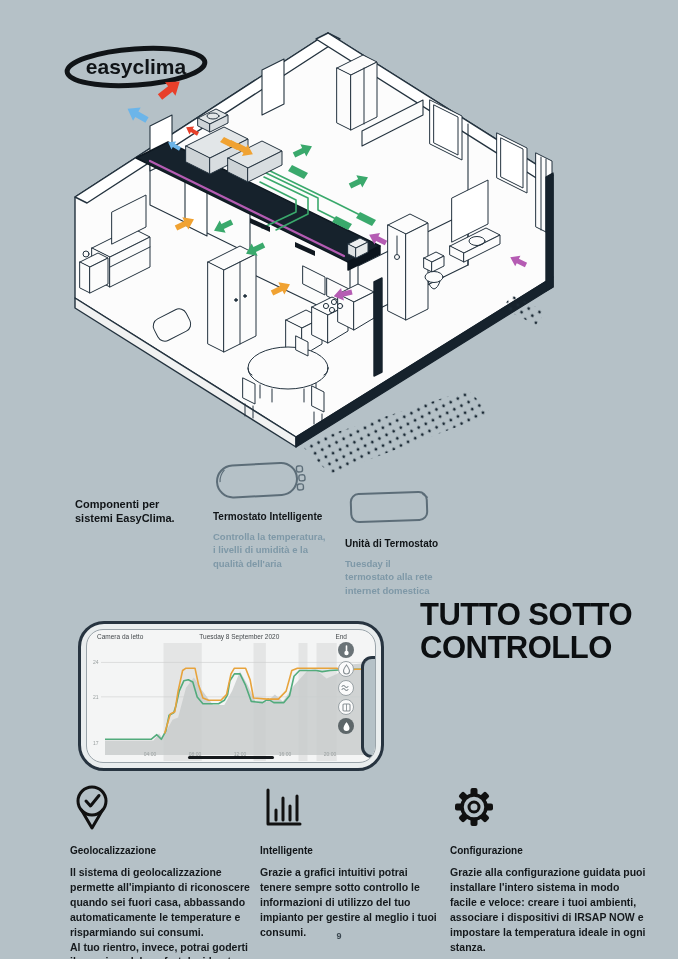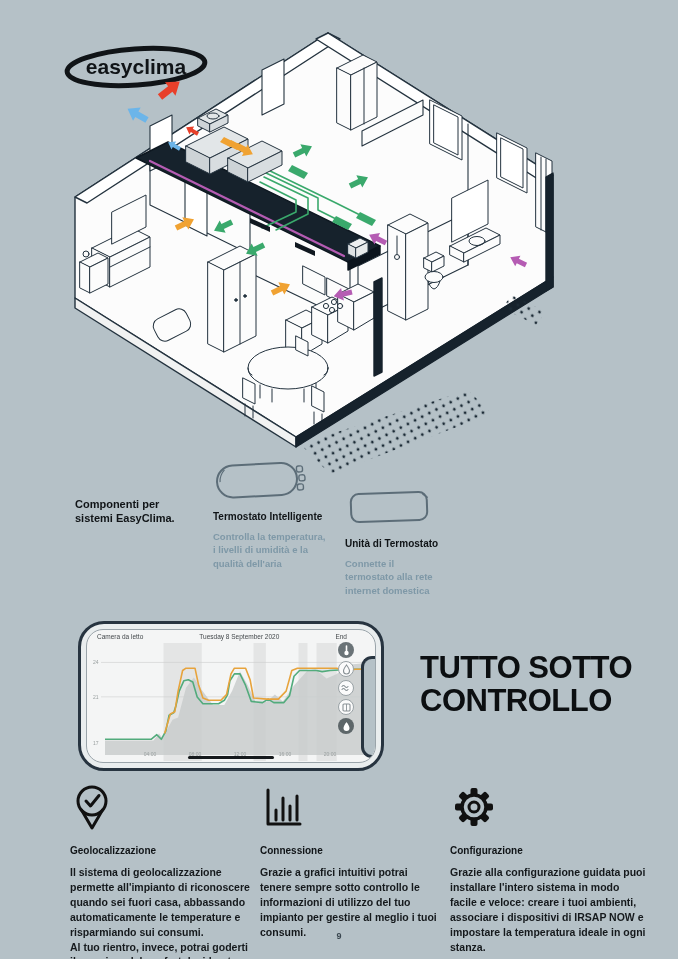--- a/index.html
+++ b/index.html
@@ -21,21 +21,21 @@
   .ph-header .mid{flex:1;text-align:center;}
   #chart-svg{position:absolute;left:2px;top:13px;z-index:1;}
   .homebar{position:absolute;left:50%;bottom:3px;width:86px;height:3.5px;background:#15191c;border-radius:2px;transform:translateX(-50%);z-index:2;}
   .notch{position:absolute;right:-5px;top:26px;height:96px;width:16px;background:#b5c1c7;border:3px solid #273440;border-right:none;border-radius:11px 0 0 11px;z-index:3;}
   .side-icons{position:absolute;right:21px;top:12px;display:flex;flex-direction:column;gap:3px;z-index:4;}
   .cbtn{width:16px;height:16px;border-radius:50%;display:flex;align-items:center;justify-content:center;box-sizing:border-box;}
   .cbtn.dark{background:#6a7377;}
   .cbtn.dark2{background:#5d6669;}
   .cbtn.lite{background:#fbfbfb;border:1px solid #9aa2a6;}
   
-  .hero{left:420px;top:652px;width:252px;font-size:31px;font-weight:900;color:#0c0f11;line-height:1.06;letter-spacing:-0.5px;white-space:pre-line;}
+  .hero{left:420px;top:599px;width:252px;font-size:31px;font-weight:900;color:#0c0f11;line-height:1.06;letter-spacing:-0.5px;white-space:pre-line;}
   
   .feature{top:782px;width:182px;}
   .f0{left:70px;} .f1{left:260px;} .f2{left:450px;width:196px;}
   .f-title{font-size:10px;font-weight:800;color:#101417;margin-top:13px;}
   .f-body{font-size:10.5px;font-weight:700;color:#15191c;line-height:1.42;margin-top:9px;white-space:pre-line;}
   .pageno{left:0;right:0;top:931px;text-align:center;font-size:9px;font-weight:700;color:#39464f;}
   svg{display:block;}
 </style>
 </head>
 <body>
@@ -279,21 +279,21 @@
   <div class="abs comp" style="left:345px;top:485px;">
     <div class="dev">
       <svg width="90" height="44" viewBox="0 0 90 44">
         <g transform="rotate(-2 45 22)" fill="none" stroke="#5c6d78" stroke-width="2">
           <rect x="6" y="8" width="76" height="28" rx="8"></rect>
           <path d="M78 10 l5 4" stroke-width="1.4"></path>
         </g>
       </svg>
     </div>
     <div class="comp-title">Unità di Termostato</div>
-    <div class="comp-desc">Connette il
+    <div class="comp-desc">Tuesday il
 termostato alla rete
 internet domestica</div>
   </div>
 
   <div class="abs phone">
     <div class="screen">
       <div class="ph-header">
         <span>Camera da letto</span>
         <span class="mid">Tuesday 8 September 2020</span>
         <span>End</span>
@@ -366,21 +366,21 @@
   </div>
 
   <div class="abs feature f1">
     <svg width="44" height="50" viewBox="0 0 44 50">
       <path d="M8 8 L8 42 L40 42" fill="none" stroke="#111" stroke-width="3" stroke-linecap="round" stroke-linejoin="round"></path>
       <line x1="16" y1="38" x2="16" y2="28" stroke="#111" stroke-width="3" stroke-linecap="round"></line>
       <line x1="23" y1="38" x2="23" y2="16" stroke="#111" stroke-width="3" stroke-linecap="round"></line>
       <line x1="30" y1="38" x2="30" y2="24" stroke="#111" stroke-width="3" stroke-linecap="round"></line>
       <line x1="37" y1="38" x2="37" y2="14" stroke="#111" stroke-width="3" stroke-linecap="round"></line>
     </svg>
-    <div class="f-title">Connessione</div>
+    <div class="f-title">Intelligente</div>
     <div class="f-body">Grazie a grafici intuitivi potrai tenere sempre sotto controllo le informazioni di utilizzo del tuo impianto per gestire al meglio i tuoi consumi.</div>
   </div>
 
   <div class="abs feature f2">
     <svg width="48" height="50" viewBox="0 0 48 50">
       <g>
         <rect x="20.5" y="6" width="7" height="8" rx="2" fill="#111" transform="rotate(0 24 25)"></rect>
         <rect x="20.5" y="6" width="7" height="8" rx="2" fill="#111" transform="rotate(45 24 25)"></rect>
         <rect x="20.5" y="6" width="7" height="8" rx="2" fill="#111" transform="rotate(90 24 25)"></rect>
         <rect x="20.5" y="6" width="7" height="8" rx="2" fill="#111" transform="rotate(135 24 25)"></rect>

